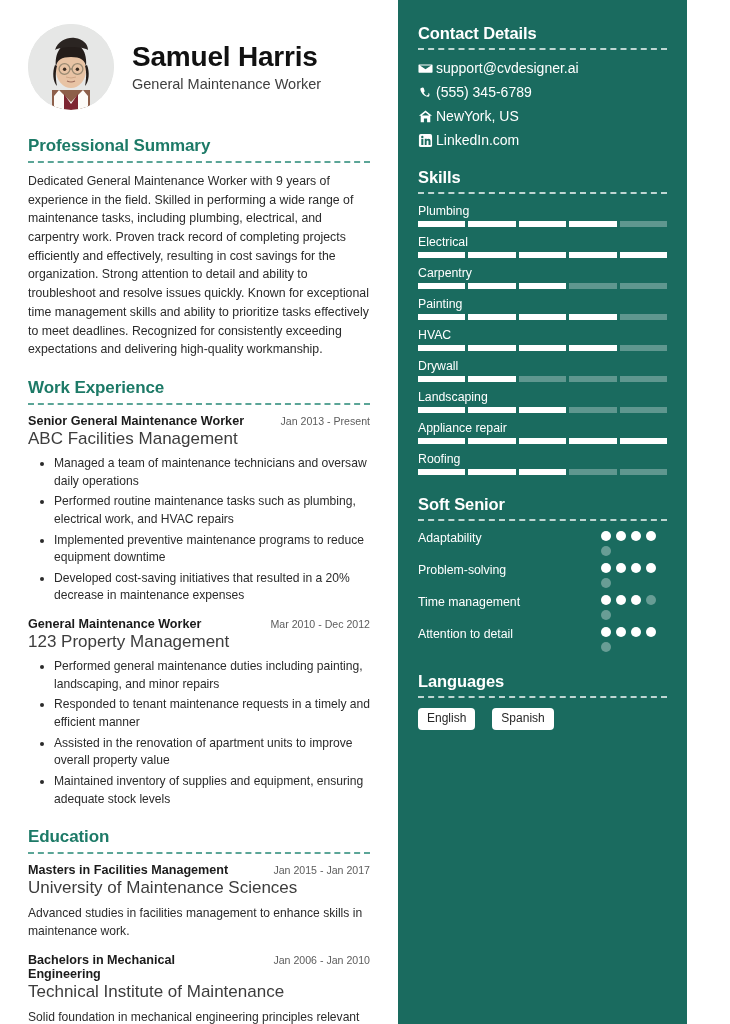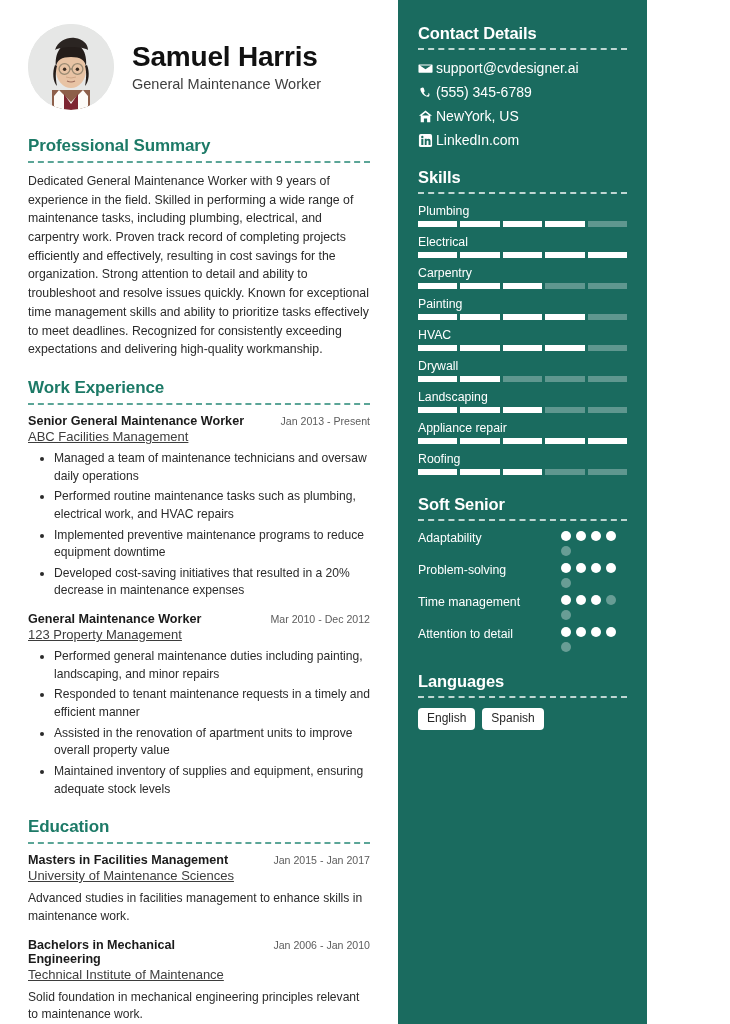--- a/index.html
+++ b/index.html
@@ -89,45 +89,44 @@
     font-weight: bold;
     color: #1b1b1b;
   }
   .entry-date {
     font-size: 10.6px;
     color: #5d5d5d;
     white-space: nowrap;
     flex: 0 0 auto;
   }
   .entry-org {
-    font-size: 13px;
+    font-size: 17px;
     color: #3d3d3d;
     margin-top: 1px;
-    text-decoration: underline;
   }
   .bullets {
     margin: 6px 0 0 0;
     padding-left: 26px;
   }
   .bullets li {
     font-size: 12.1px;
     line-height: 1.46;
     color: #2b2b2b;
     margin-bottom: 3px;
   }
   .edu-desc {
     font-size: 12.1px;
     line-height: 1.46;
     color: #2b2b2b;
     margin-top: 7px;
   }
 
   
   .sidebar {
-    width: 249px;
+    width: 289px;
     height: 1024px;
     background: #1a6b5f;
     color: #ffffff;
     padding: 24px 20px 20px 20px;
   }
   .side-section { margin-bottom: 20px; }
   .side-title {
     font-size: 16.5px;
     font-weight: bold;
     color: #ffffff;
@@ -195,21 +194,21 @@
     flex: 0 0 66px;
     justify-content: flex-start;
   }
   .dot {
     width: 10px; height: 10px;
     border-radius: 50%;
     background: rgba(255,255,255,.34);
   }
   .dot.on { background: #ffffff; }
 
-  .lang-wrap { display: flex; flex-wrap: wrap; gap: 7px; }
+  .lang-wrap { display: flex; flex-wrap: wrap; gap: 17px; }
   .lang-pill {
     background: #ffffff;
     color: #262626;
     font-size: 12px;
     padding: 3px 9px;
     border-radius: 4px;
     line-height: 1.3;
   }
 </style>
 </head>

